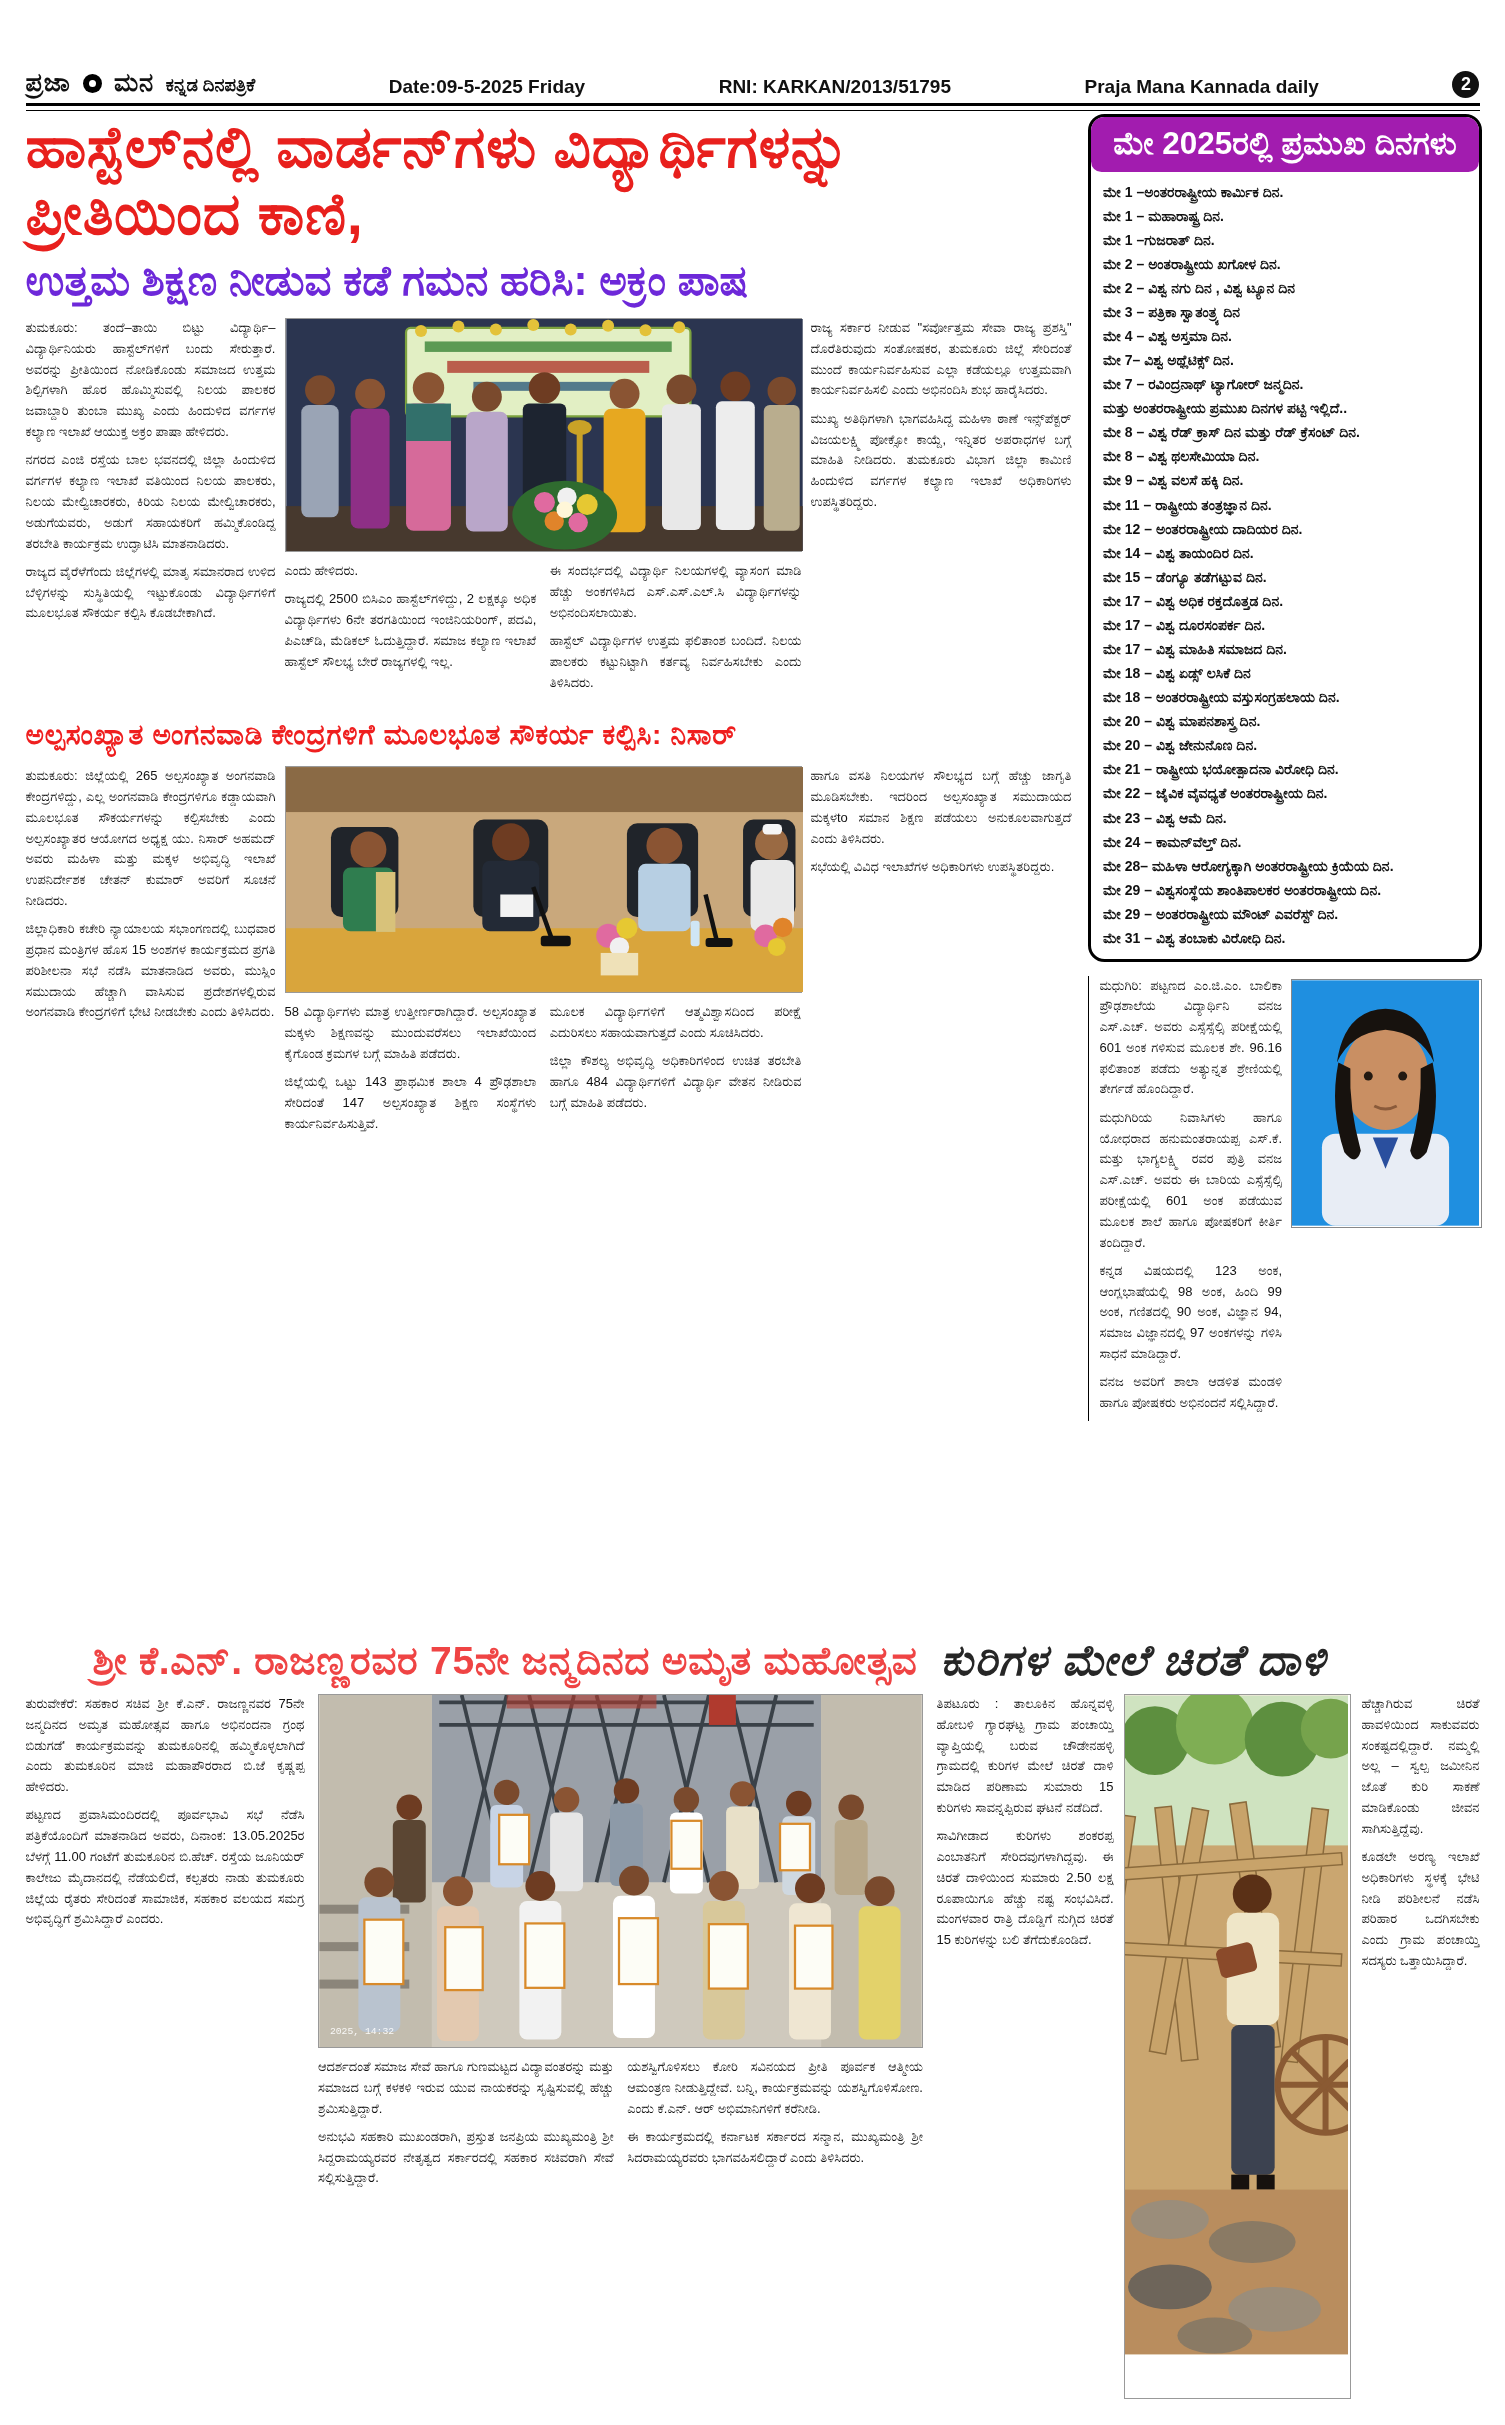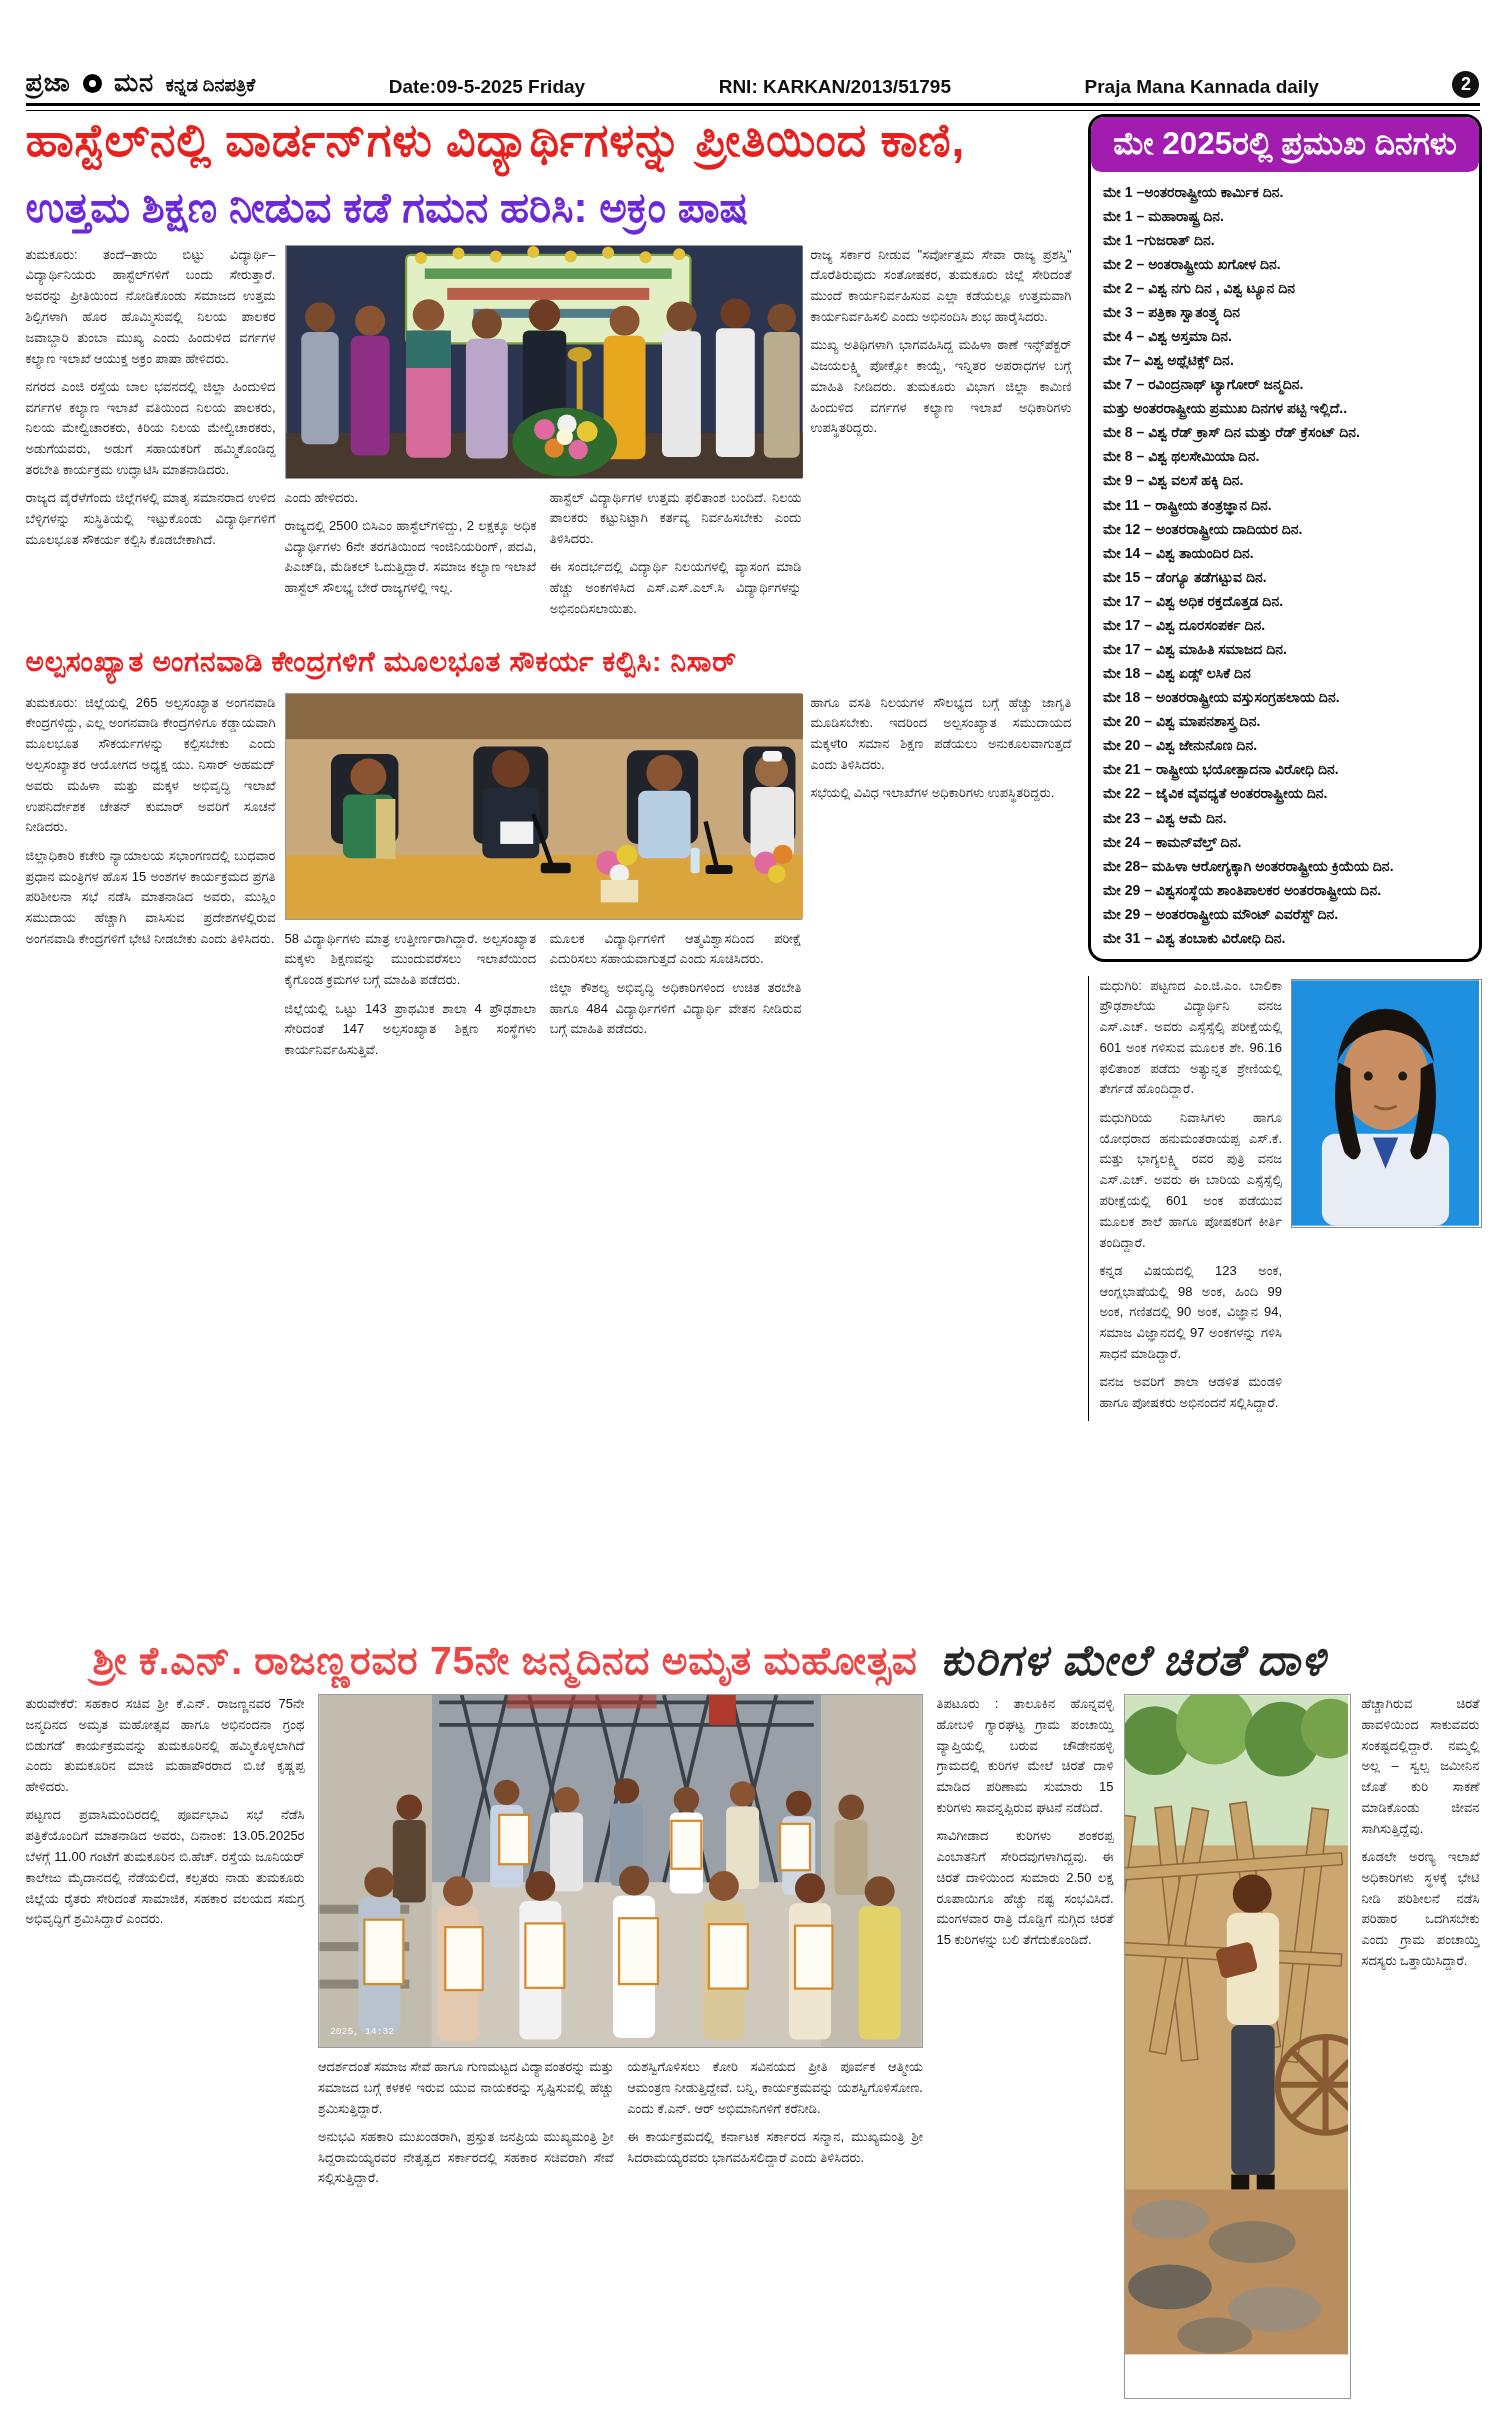--- a/index.html
+++ b/index.html
@@ -25,21 +25,21 @@
   .page-circle{
     width:27px;height:27px;border-radius:50%;background:#111;color:#fff;
     display:flex;align-items:center;justify-content:center;font-size:18px;font-weight:bold;
   }
   .header-rule{position:absolute;top:103px;left:25.5px;right:25.5px;height:3.7px;border-top:3px solid #000;border-bottom:0.7px solid #000;}
   
   .kn{font-size:13px;line-height:1.6;text-align:justify;margin:0 0 7.5px 0;}
   .tcol{overflow:hidden;}
   
   .left-zone{position:absolute;top:114px;left:25.5px;width:1046px;}
-  .hl-red{color:#e8201d;font-weight:bold;font-size:46px;line-height:1.15;margin:0 0 18px 0;letter-spacing:0.7px;}
+  .hl-red{color:#e8201d;font-weight:bold;font-size:58px;line-height:1.15;margin:0 0 11px 0;letter-spacing:0.7px;}
   .hl-black{color:#6d28d9;font-weight:bold;font-size:42px;line-height:1.1;margin:0 0 13.5px 0;}
   .art-body{display:flex;gap:9px;}
   .art-body .c25{width:250px;flex:none;}
   .art-body .c-mid{width:517px;flex:none;}
   .art-body .c-last{flex:1;}
   figure{margin:0;}
   .photo-frame{border:0.7px solid #999;line-height:0;}
   .photo-caption-cols{display:flex;gap:13.5px;margin-top:9px;}
   .photo-caption-cols .half{width:50%;}
   .art2-wrap{margin-top:19.5px;}
@@ -156,22 +156,22 @@
           </svg>
         </figure>
         <div class="photo-caption-cols">
           <div class="tcol half">
 
           <p class="kn">ಎಂದು ಹೇಳಿದರು.</p>
               <p class="kn">ರಾಜ್ಯದಲ್ಲಿ 2500 ಬಿಸಿಎಂ ಹಾಸ್ಟೆಲ್‌ಗಳಿದ್ದು, 2 ಲಕ್ಷಕ್ಕೂ ಅಧಿಕ ವಿದ್ಯಾರ್ಥಿಗಳು 6ನೇ ತರಗತಿಯಿಂದ ಇಂಜಿನಿಯರಿಂಗ್, ಪದವಿ, ಪಿಎಚ್‌ಡಿ, ಮೆಡಿಕಲ್ ಓದುತ್ತಿದ್ದಾರೆ. ಸಮಾಜ ಕಲ್ಯಾಣ ಇಲಾಖೆ ಹಾಸ್ಟೆಲ್ ಸೌಲಭ್ಯ ಬೇರೆ ರಾಜ್ಯಗಳಲ್ಲಿ ಇಲ್ಲ.</p>
             </div>
           <div class="tcol half">
 
-          <p class="kn">ಹಾಸ್ಟೆಲ್ ವಿದ್ಯಾರ್ಥಿಗಳ ಉತ್ತಮ ಫಲಿತಾಂಶ ಬಂದಿದೆ. ನಿಲಯ ಪಾಲಕರು ಕಟ್ಟುನಿಟ್ಟಾಗಿ ಕರ್ತವ್ಯ ನಿರ್ವಹಿಸಬೇಕು ಎಂದು ತಿಳಿಸಿದರು.</p>
-              <p class="kn">ಈ ಸಂದರ್ಭದಲ್ಲಿ ವಿದ್ಯಾರ್ಥಿ ನಿಲಯಗಳಲ್ಲಿ ವ್ಯಾಸಂಗ ಮಾಡಿ ಹೆಚ್ಚು ಅಂಕಗಳಿಸಿದ ಎಸ್.ಎಸ್.ಎಲ್.ಸಿ ವಿದ್ಯಾರ್ಥಿಗಳನ್ನು ಅಭಿನಂದಿಸಲಾಯಿತು.</p>
+          <p class="kn">ಈ ಸಂದರ್ಭದಲ್ಲಿ ವಿದ್ಯಾರ್ಥಿ ನಿಲಯಗಳಲ್ಲಿ ವ್ಯಾಸಂಗ ಮಾಡಿ ಹೆಚ್ಚು ಅಂಕಗಳಿಸಿದ ಎಸ್.ಎಸ್.ಎಲ್.ಸಿ ವಿದ್ಯಾರ್ಥಿಗಳನ್ನು ಅಭಿನಂದಿಸಲಾಯಿತು.</p>
+              <p class="kn">ಹಾಸ್ಟೆಲ್ ವಿದ್ಯಾರ್ಥಿಗಳ ಉತ್ತಮ ಫಲಿತಾಂಶ ಬಂದಿದೆ. ನಿಲಯ ಪಾಲಕರು ಕಟ್ಟುನಿಟ್ಟಾಗಿ ಕರ್ತವ್ಯ ನಿರ್ವಹಿಸಬೇಕು ಎಂದು ತಿಳಿಸಿದರು.</p>
             </div>
         </div>
       </div>
 
       <div class="tcol c-last">
 
       <p class="kn">ರಾಜ್ಯ ಸರ್ಕಾರ ನೀಡುವ "ಸರ್ವೋತ್ತಮ ಸೇವಾ ರಾಜ್ಯ ಪ್ರಶಸ್ತಿ" ದೊರೆತಿರುವುದು ಸಂತೋಷಕರ, ತುಮಕೂರು ಜಿಲ್ಲೆ ಸೇರಿದಂತೆ ಮುಂದೆ ಕಾರ್ಯನಿರ್ವಹಿಸುವ ಎಲ್ಲಾ ಕಡೆಯಲ್ಲೂ ಉತ್ತಮವಾಗಿ ಕಾರ್ಯನಿರ್ವಹಿಸಲಿ ಎಂದು ಅಭಿನಂದಿಸಿ ಶುಭ ಹಾರೈಸಿದರು.</p>
           <p class="kn">ಮುಖ್ಯ ಅತಿಥಿಗಳಾಗಿ ಭಾಗವಹಿಸಿದ್ದ ಮಹಿಳಾ ಠಾಣೆ ಇನ್ಸ್‌ಪೆಕ್ಟರ್ ವಿಜಯಲಕ್ಷ್ಮಿ ಪೋಕ್ಸೋ ಕಾಯ್ದೆ, ಇನ್ನಿತರ ಅಪರಾಧಗಳ ಬಗ್ಗೆ ಮಾಹಿತಿ ನೀಡಿದರು. ತುಮಕೂರು ವಿಭಾಗ ಜಿಲ್ಲಾ ಕಾಮಿಣಿ ಹಿಂದುಳಿದ ವರ್ಗಗಳ ಕಲ್ಯಾಣ ಇಲಾಖೆ ಅಧಿಕಾರಿಗಳು ಉಪಸ್ಥಿತರಿದ್ದರು.</p>
         </div>
     </div>

